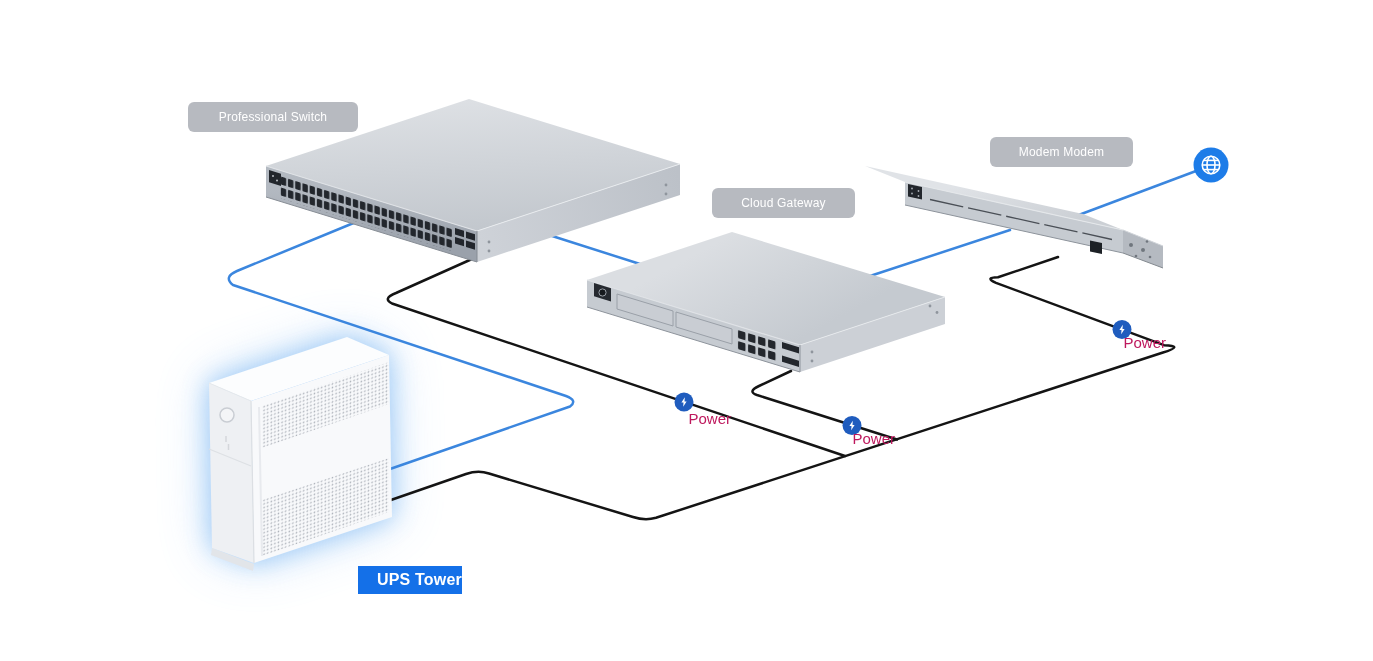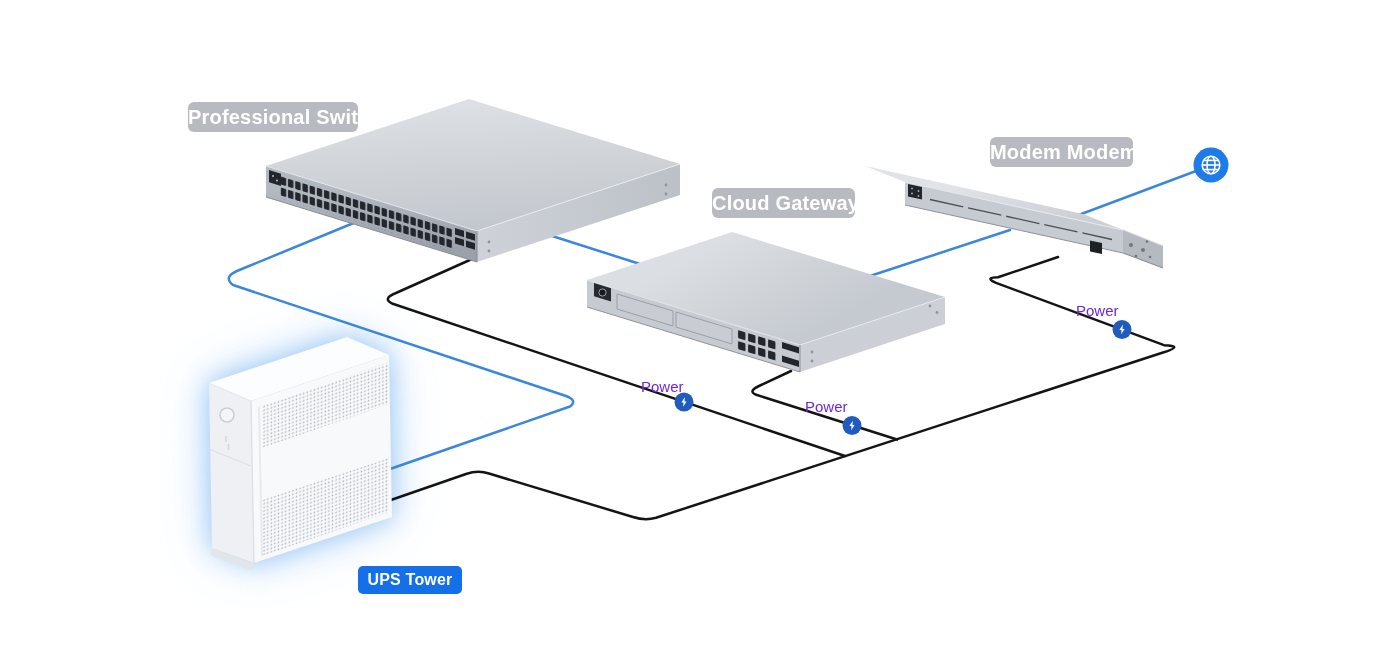--- a/index.html
+++ b/index.html
@@ -9,38 +9,39 @@
     background:#ffffff;
     overflow:hidden;
     font-family:"Liberation Sans","DejaVu Sans",sans-serif;
   }
   #stage svg{position:absolute;left:0;top:0;}
   .pill{
     position:absolute;
     color:#ffffff;
     text-align:center;
     border-radius:6px;
-    font-size:20px;
-    font-weight:700;
+    font-size:12px;
+    font-weight:400;
     letter-spacing:.2px;
     white-space:nowrap;
   }
   .pill.gray{background:rgba(170,174,181,0.85);}
-  .pill.blue{background:#1470e8;border-radius:5px;font-weight:600;font-size:16px;}
+  .pill.blue{background:#1470e8;border-radius:0;font-weight:600;font-size:16px;text-align:right;}
   .pill-switch{left:188px;top:102px;width:170px;height:30px;line-height:30px;}
   .pill-gateway{left:712px;top:188px;width:143px;height:30px;line-height:30px;}
   .pill-modem{left:990px;top:137px;width:143px;height:30px;line-height:30px;}
   .pill-ups{left:358px;top:566px;width:104px;height:28px;line-height:28px;}
   .power-label{
     position:absolute;
     width:90px;
-    text-align:left;
-    color:#6d28d9;
+    text-align:right;
+    color:#be185d;
     font-size:15px;
     font-weight:500;
+    margin-top:32px;
   }
   .power-1{left:641px;top:378px;}
   .power-2{left:805px;top:398px;}
   .power-3{left:1076px;top:302px;}
 </style>
 </head>
 <body>
 
 <div id="stage">
 <svg width="1373" height="661" viewBox="0 0 1373 661">

